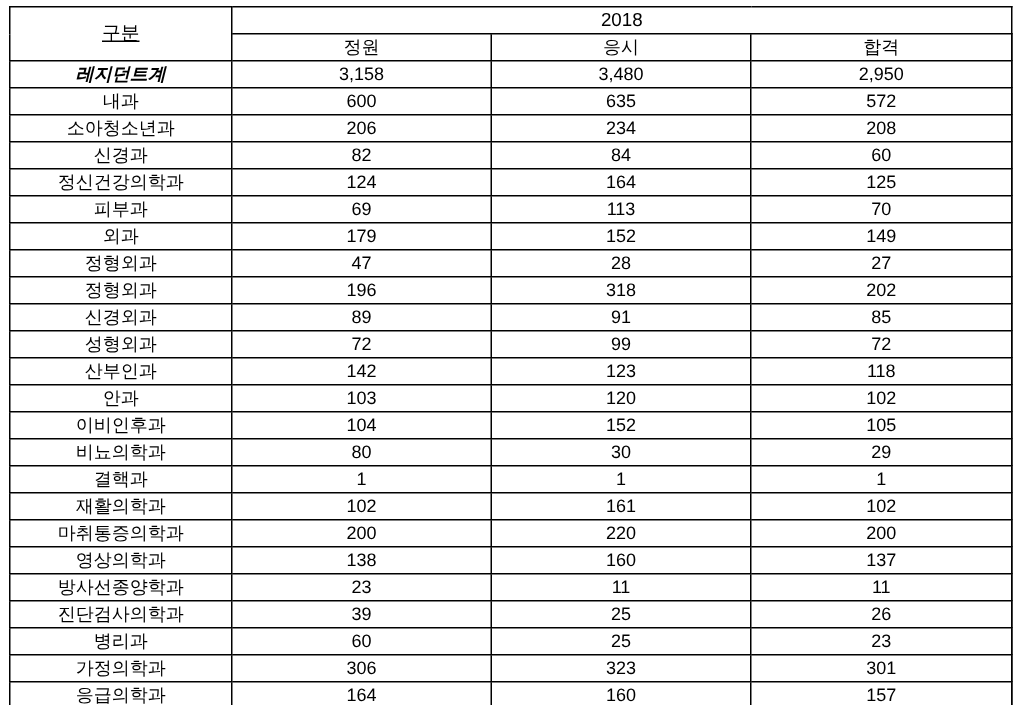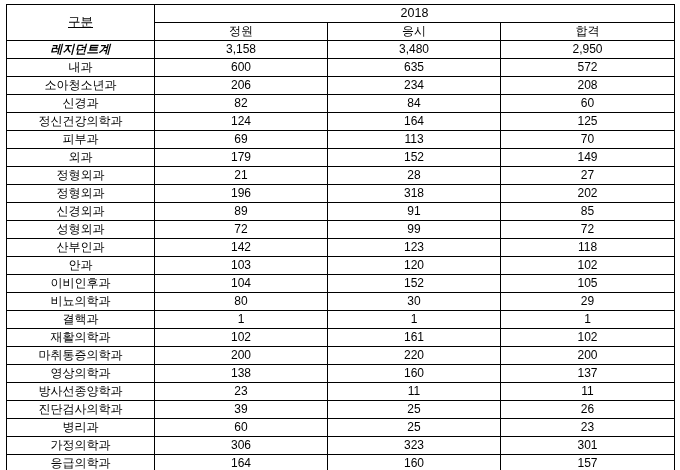--- a/index.html
+++ b/index.html
@@ -136,21 +136,21 @@
         </tr>
         <tr>
           <td class="cat">외과</td>
           <td>179</td>
           <td>152</td>
           <td>149</td>
           <td class="rate">83.2</td>
         </tr>
         <tr>
           <td class="cat">정형외과</td>
-          <td>21</td>
+          <td>47</td>
           <td>28</td>
           <td>27</td>
           <td class="rate">57.4</td>
         </tr>
         <tr>
           <td class="cat">정형외과</td>
           <td>196</td>
           <td>318</td>
           <td>202</td>
           <td class="rate">103.1</td>

